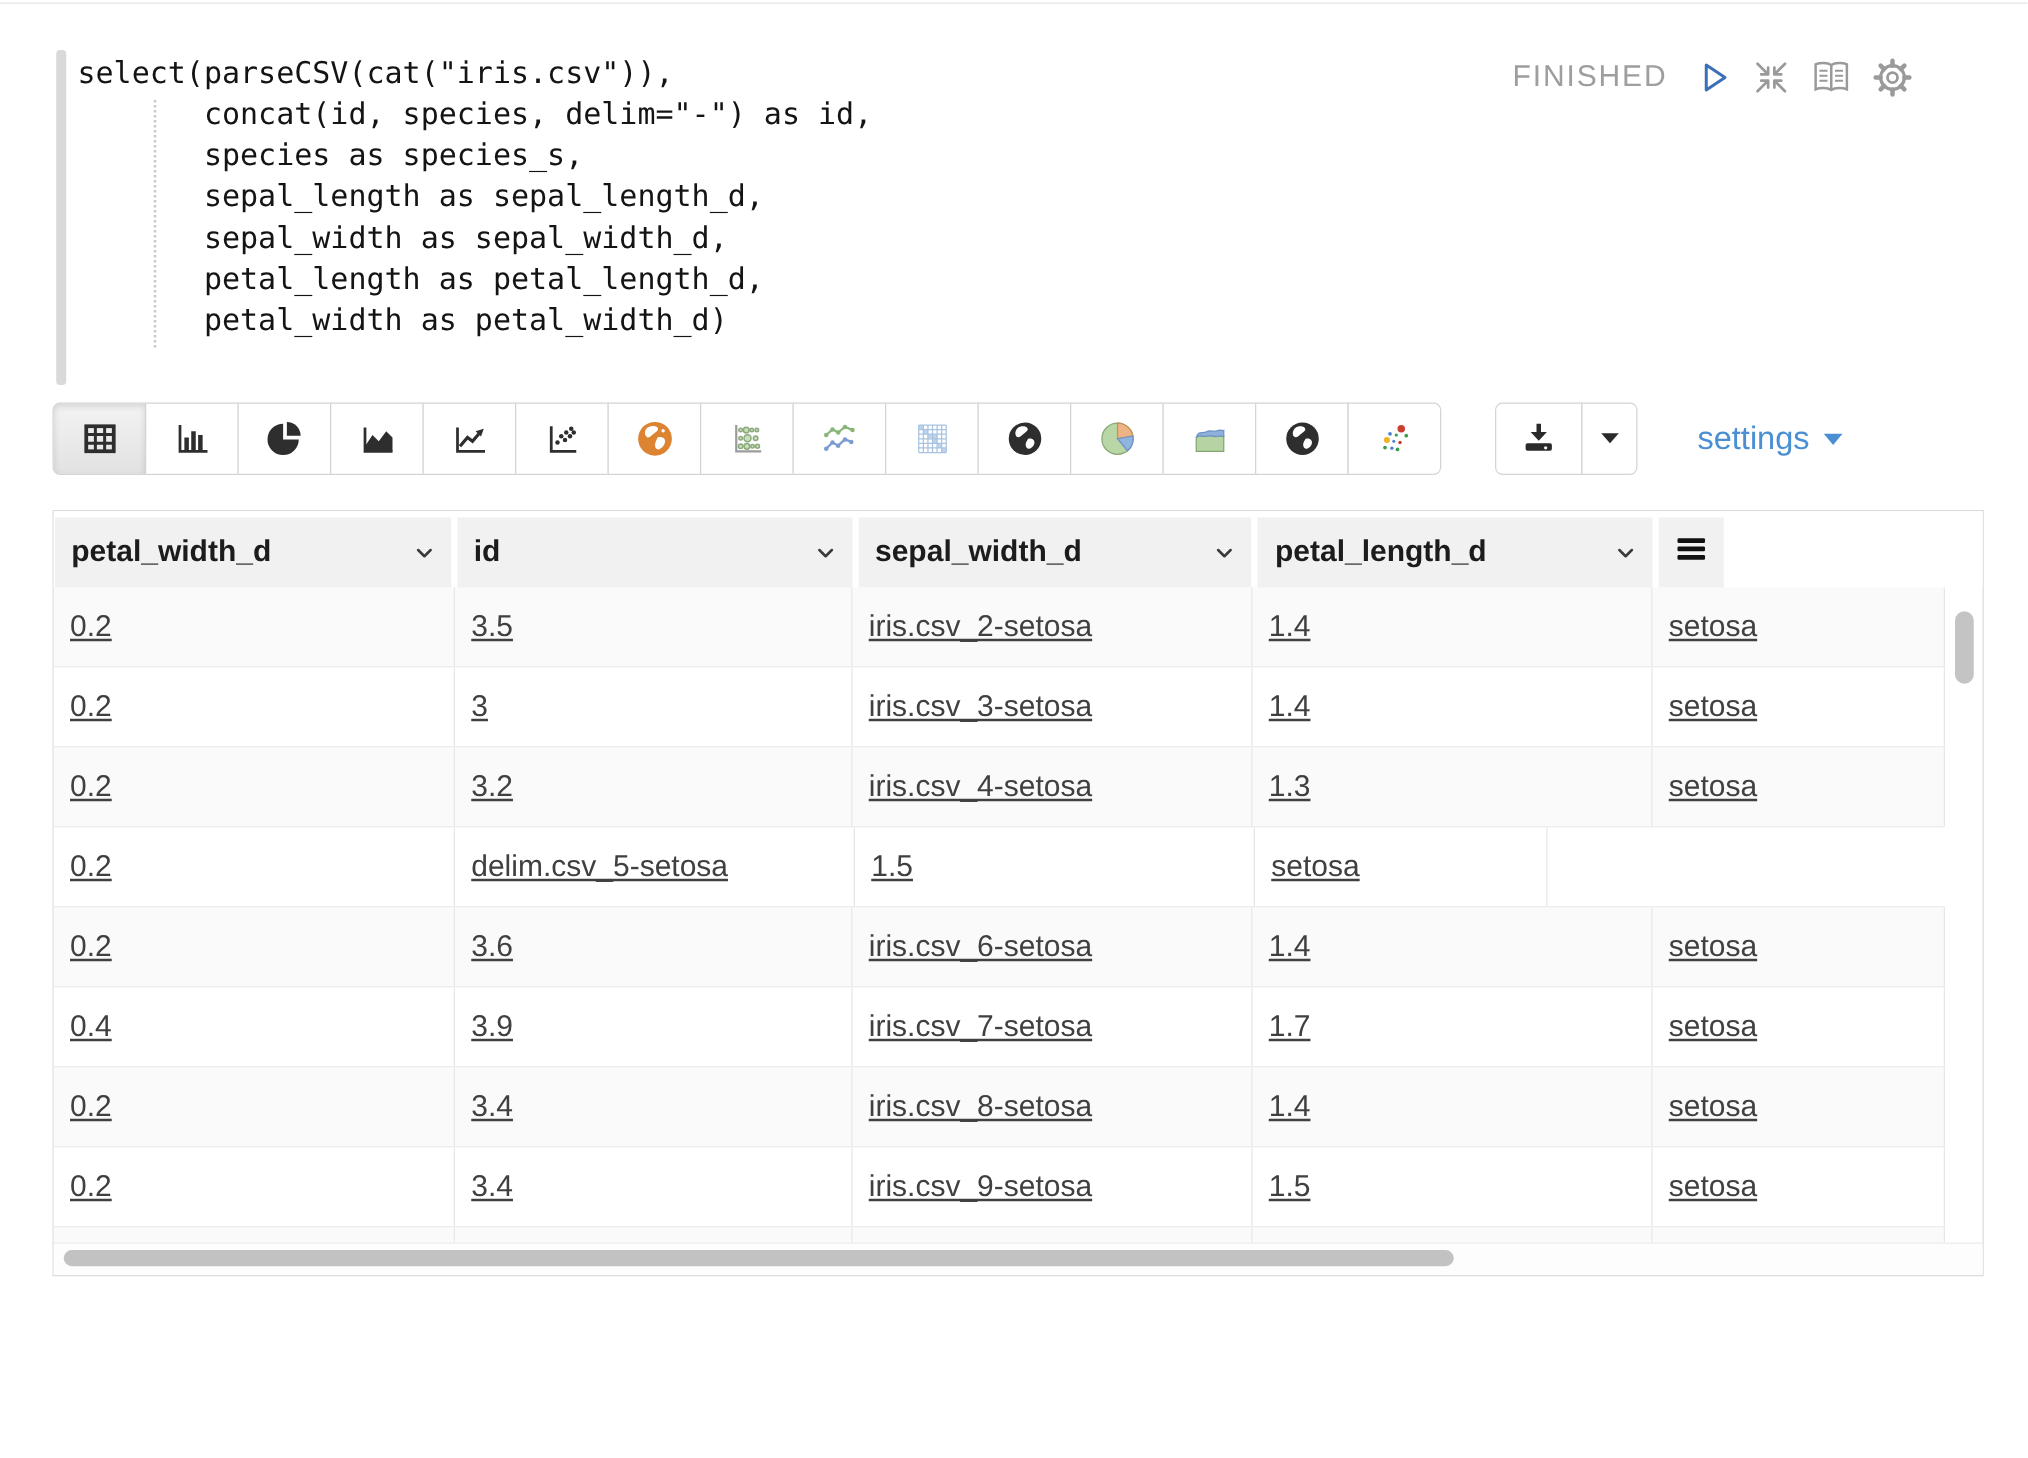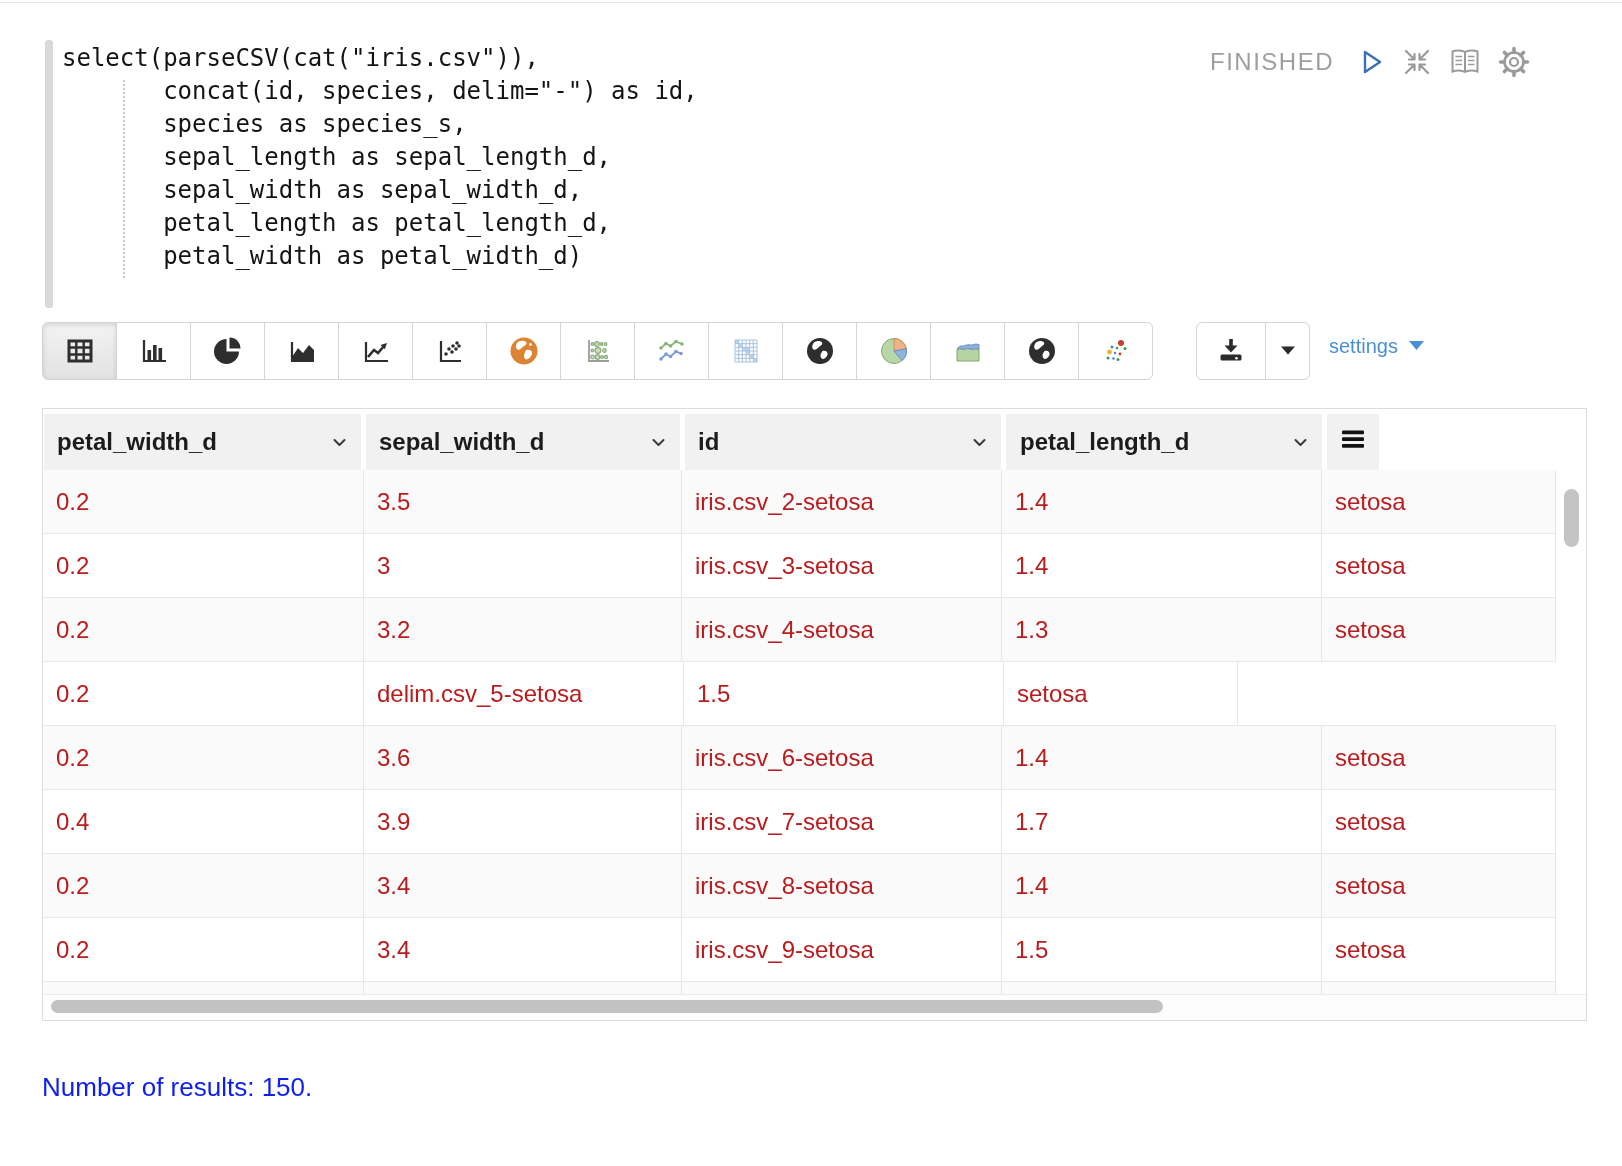--- a/index.html
+++ b/index.html
@@ -28,35 +28,35 @@
                display:flex; align-items:center; justify-content:center; cursor:pointer; }
   .chart-btn:first-child { margin-left:0; border-radius:6px 0 0 6px; }
   .chart-btn:last-child { border-radius:0 6px 6px 0; }
   .chart-btn.selected { background:linear-gradient(#f3f3f3,#e2e2e2); box-shadow:inset 0 2px 5px rgba(0,0,0,.13); }
   .chart-btn span { display:flex; }
   .dl-group { display:flex; margin-left:43px; }
   .dl-btn, .dl-caret { height:58px; background:#fff; border:1px solid #d4d4d4; display:flex;
                        align-items:center; justify-content:center; cursor:pointer; }
   .dl-btn { width:70px; border-radius:6px 0 0 6px; }
   .dl-caret { width:45px; border-radius:0 6px 6px 0; margin-left:-1px; }
-  .settings-link { margin-left:19px; margin-top:13px; display:flex; align-items:center; gap:9px;
-                   color:var(--settings-blue,#4a8fd3); font-size:20px; cursor:pointer; }
+  .settings-link { margin-left:48px; margin-top:13px; display:flex; align-items:center; gap:9px;
+                   color:var(--settings-blue,#4a8fd3); font-size:26px; cursor:pointer; }
 
   
   .table-wrap { position:absolute; top:408px; left:42px; width:1545px; border:1px solid #dcdcdc; background:#fff; }
   .thead { display:flex; gap:5px; padding:5px 0 0 1px; background:#fff; }
   .th { background:#f1f1f1; height:56px; display:flex; align-items:center; padding:0 12px 0 13px;
         font-weight:bold; font-size:24px; color:#1c1c1c; overflow:hidden; white-space:nowrap; cursor:pointer; }
   .th .chev { margin-left:auto; display:flex; padding-left:8px; }
   .th-menu { justify-content:center; padding:0; }
   .tbody { width:1513px; }
   .tr { display:flex; height:64px; border-bottom:1px solid #e7e7e7; background:#fff; }
   .tr.odd { background:#fafafa; }
-  .td { height:100%; display:flex; align-items:center; padding-left:13px; font-size:24px; color:#b91c1c;
-        border-right:1px solid #e7e7e7; overflow:hidden; white-space:nowrap; }
+  .td { height:100%; display:flex; align-items:center; padding-left:13px; font-size:24px; color:#404040;
+        border-right:1px solid #e7e7e7; overflow:hidden; white-space:nowrap;text-decoration:underline; }
   .tr.sliver { height:12px; border-bottom:none; }
   .hscroll { height:26px; position:relative; background:#fdfdfd; border-top:1px solid #ececec; }
   .hthumb { position:absolute; left:8px; top:5px; width:1112px; height:13px; border-radius:7px; background:#c2c2c2; }
   .vthumb { position:absolute; top:80px; right:7px; width:15px; height:58px; border-radius:8px; background:#c4c4c4; }
 
   .results { position:absolute; top:1072px; left:42px; font-size:26px; color:var(--results-blue,#0c1ff0); }
 </style>
 </head>
 <body>
 
@@ -324,30 +324,30 @@
   <div class="table-wrap">
     <div class="thead" id="thead">
         <div class="th" style="width: 317px;">
           <span>petal_width_d</span>
           <span class="chev">
             <svg width="19" height="19" viewBox="0 0 19 19">
               <path d="M4.5 7 L9.5 12 L14.5 7" stroke="#3a3a3a" stroke-width="2" fill="none" stroke-linecap="round" stroke-linejoin="round"></path>
             </svg>
           </span>
         </div>
-        <div class="th" style="width: 314px;">
-          <span>sepal_width_d</span>
+        <div class="th" style="width: 316px;">
+          <span>id</span>
           <span class="chev">
             <svg width="19" height="19" viewBox="0 0 19 19">
               <path d="M4.5 7 L9.5 12 L14.5 7" stroke="#3a3a3a" stroke-width="2" fill="none" stroke-linecap="round" stroke-linejoin="round"></path>
             </svg>
           </span>
         </div>
-        <div class="th" style="width: 316px;">
-          <span>id</span>
+        <div class="th" style="width: 314px;">
+          <span>sepal_width_d</span>
           <span class="chev">
             <svg width="19" height="19" viewBox="0 0 19 19">
               <path d="M4.5 7 L9.5 12 L14.5 7" stroke="#3a3a3a" stroke-width="2" fill="none" stroke-linecap="round" stroke-linejoin="round"></path>
             </svg>
           </span>
         </div>
         <div class="th" style="width: 316px; padding-left: 14px;">
           <span>petal_length_d</span>
           <span class="chev">
             <svg width="19" height="19" viewBox="0 0 19 19">
@@ -428,15 +428,14 @@
           <div class="td" style="width: 320px;"></div>
           <div class="td" style="width: 234px;"></div>
         </div>
       </div>
     <div class="hscroll">
       <div class="hthumb"></div>
     </div>
     <div class="vthumb"></div>
   </div>
 
-  <div class="results">Number of results: 150.</div>
 
 </div>
 
 </body></html>

